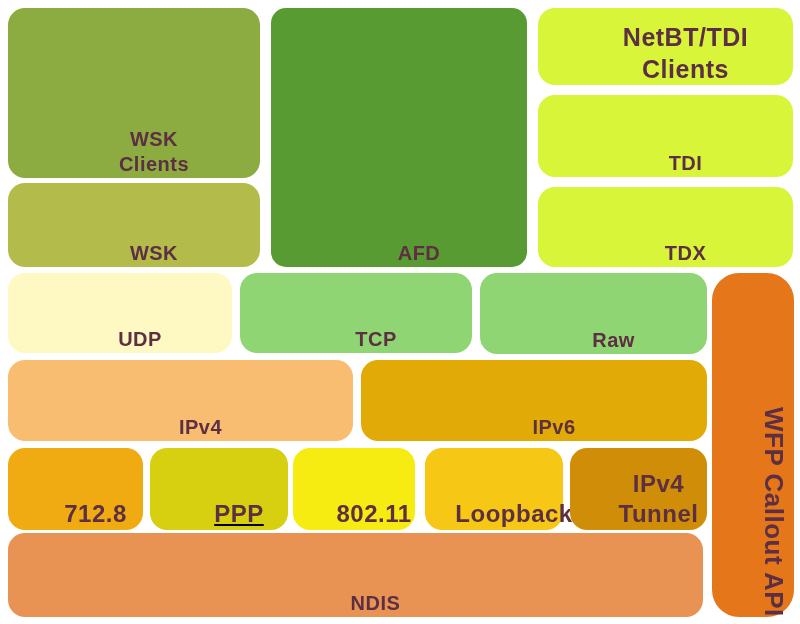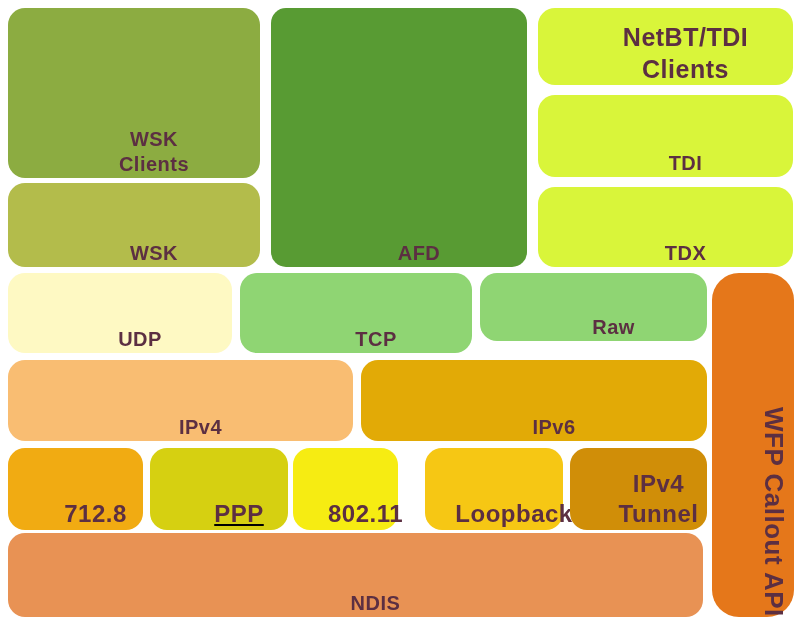--- a/index.html
+++ b/index.html
@@ -37,26 +37,26 @@
 
   
   .pos-wsk-clients { left: 8px;   top: 8px;   width: 252px; height: 170px; }
   .pos-wsk         { left: 8px;   top: 183px; width: 252px; height: 84px;  }
   .pos-afd         { left: 271px; top: 8px;   width: 256px; height: 259px; border-radius: 15px; }
   .pos-netbt       { left: 538px; top: 8px;   width: 255px; height: 77px;  }
   .pos-tdi         { left: 538px; top: 95px;  width: 255px; height: 82px;  }
   .pos-tdx         { left: 538px; top: 187px; width: 255px; height: 80px;  }
   .pos-udp         { left: 8px;   top: 273px; width: 224px; height: 80px;  }
   .pos-tcp         { left: 240px; top: 273px; width: 232px; height: 80px;  }
-  .pos-raw         { left: 480px; top: 273px; width: 227px; height: 68px;  }
+  .pos-raw         { left: 480px; top: 273px; width: 227px; height: 81px;  }
   .pos-ipv4        { left: 8px;   top: 360px; width: 345px; height: 81px;  }
   .pos-ipv6        { left: 361px; top: 360px; width: 346px; height: 81px;  }
   .pos-8023        { left: 8px;   top: 448px; width: 135px; height: 82px;  }
   .pos-ppp         { left: 150px; top: 448px; width: 138px; height: 82px; text-decoration: underline;  }
-  .pos-80211       { left: 293px; top: 448px; width: 105px; height: 82px;  }
+  .pos-80211       { left: 293px; top: 448px; width: 122px; height: 82px;  }
   .pos-loopback    { left: 425px; top: 448px; width: 138px; height: 82px;  }
   .pos-ipv4-tunnel { left: 570px; top: 448px; width: 137px; height: 82px;  }
   .pos-ndis        { left: 8px;   top: 533px; width: 695px; height: 84px;  }
   .pos-wfp         { left: 712px; top: 273px; width: 82px;  height: 344px; border-radius: 27px; }
 
   .pos-wfp .label {
     writing-mode: vertical-rl;  
     font-size: 26px;
   }
 </style>

